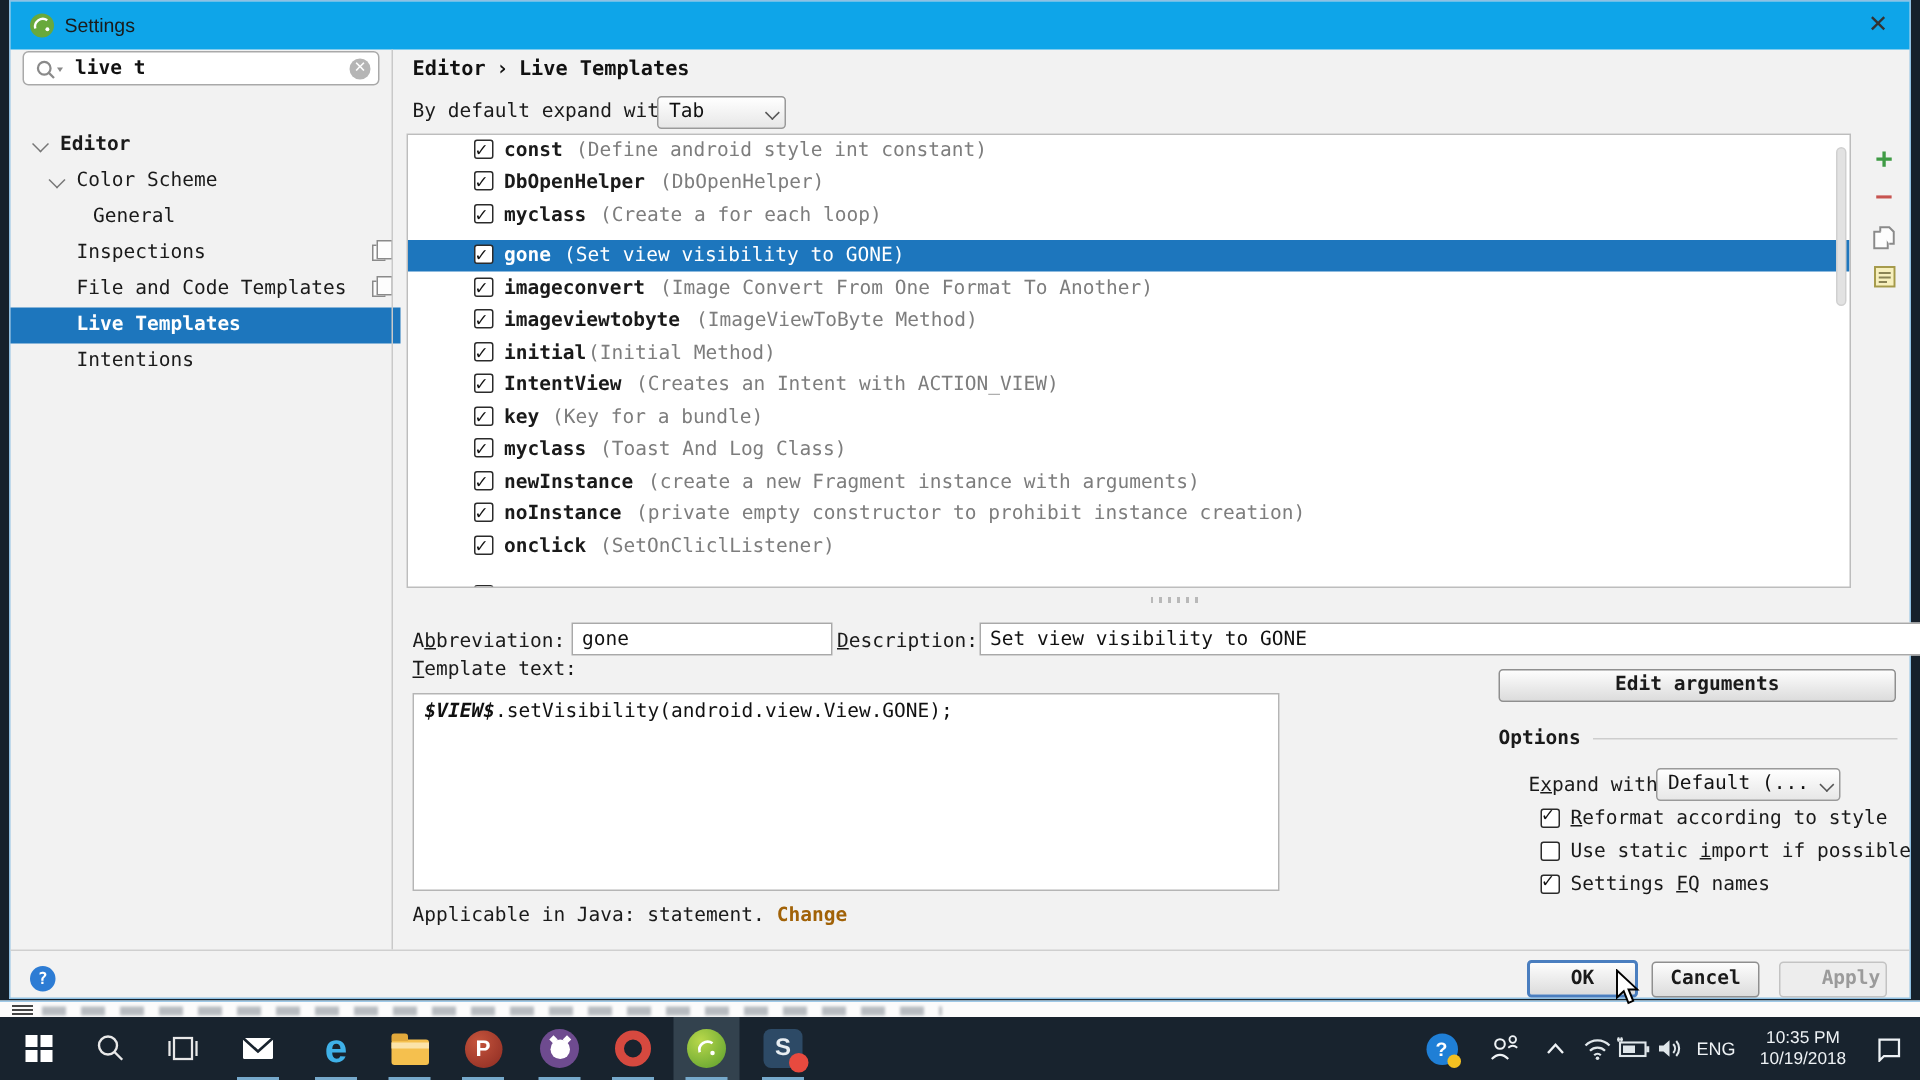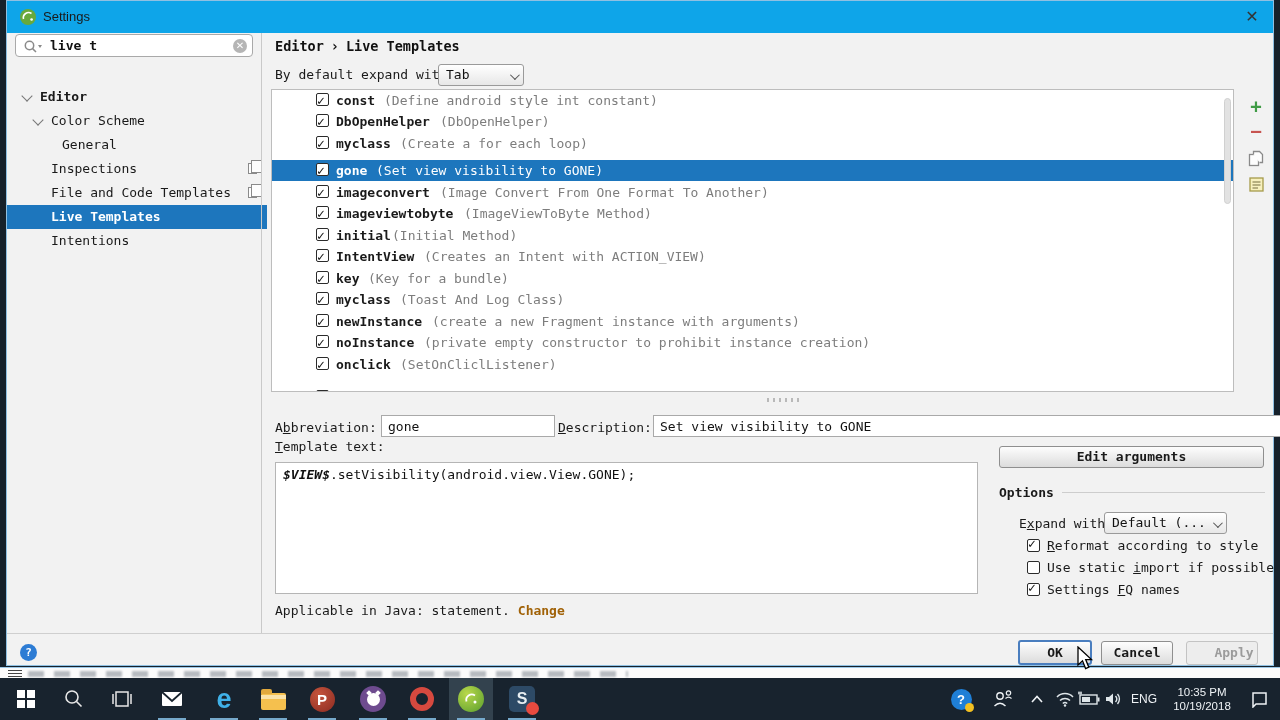--- a/index.html
+++ b/index.html
@@ -79,21 +79,21 @@
   
   .lbl { font-size:13px; color:#1a1a1a; white-space:pre; }
   .lbl .u { text-decoration:underline; }
   .txtfield { background:#fff; border:1px solid #a9a9a9; font-family:"DejaVu Sans Mono",monospace;
               font-size:13px; color:#111; padding:0 6px; height:22px; }
   #lbl-abbrev { left:268px; top:419px; }
   #in-abbrev { left:374px; top:414px; width:174px; }
   #lbl-desc { left:551px; top:419px; }
   #in-desc { left:646px; top:414px; width:656px; }
   #lbl-template { left:268px; top:438px; }
-  #tpl-text { left:268px; top:461px; width:703px; height:132px; background:#fff;
+  #tpl-text { left:268px; top:461px; width:578px; height:132px; background:#fff;
               border:1px solid #b5b5b5; font-size:13px; padding:4px 7px; color:#111; }
   #tpl-text .var { font-weight:bold; font-style:italic; }
 
   .btn { background:linear-gradient(#fdfdfd,#dcdcdc); border:1px solid #8f8f8f;
          border-radius:3px; font-family:"DejaVu Sans Mono",monospace; font-size:13px;
          font-weight:bold; color:#1a1a1a; text-align:center; }
   #btn-editvars { left:992px; top:445px; width:265px; height:22px; line-height:20px; }
   #opt-title { left:992px; top:484px; font-size:13px; font-weight:bold; color:#1a1a1a; }
   #opt-line { left:1055px; top:491px; width:203px; height:1px; background:#cdcdcd; }
   #lbl-expandwith { left:1012px; top:515px; }

